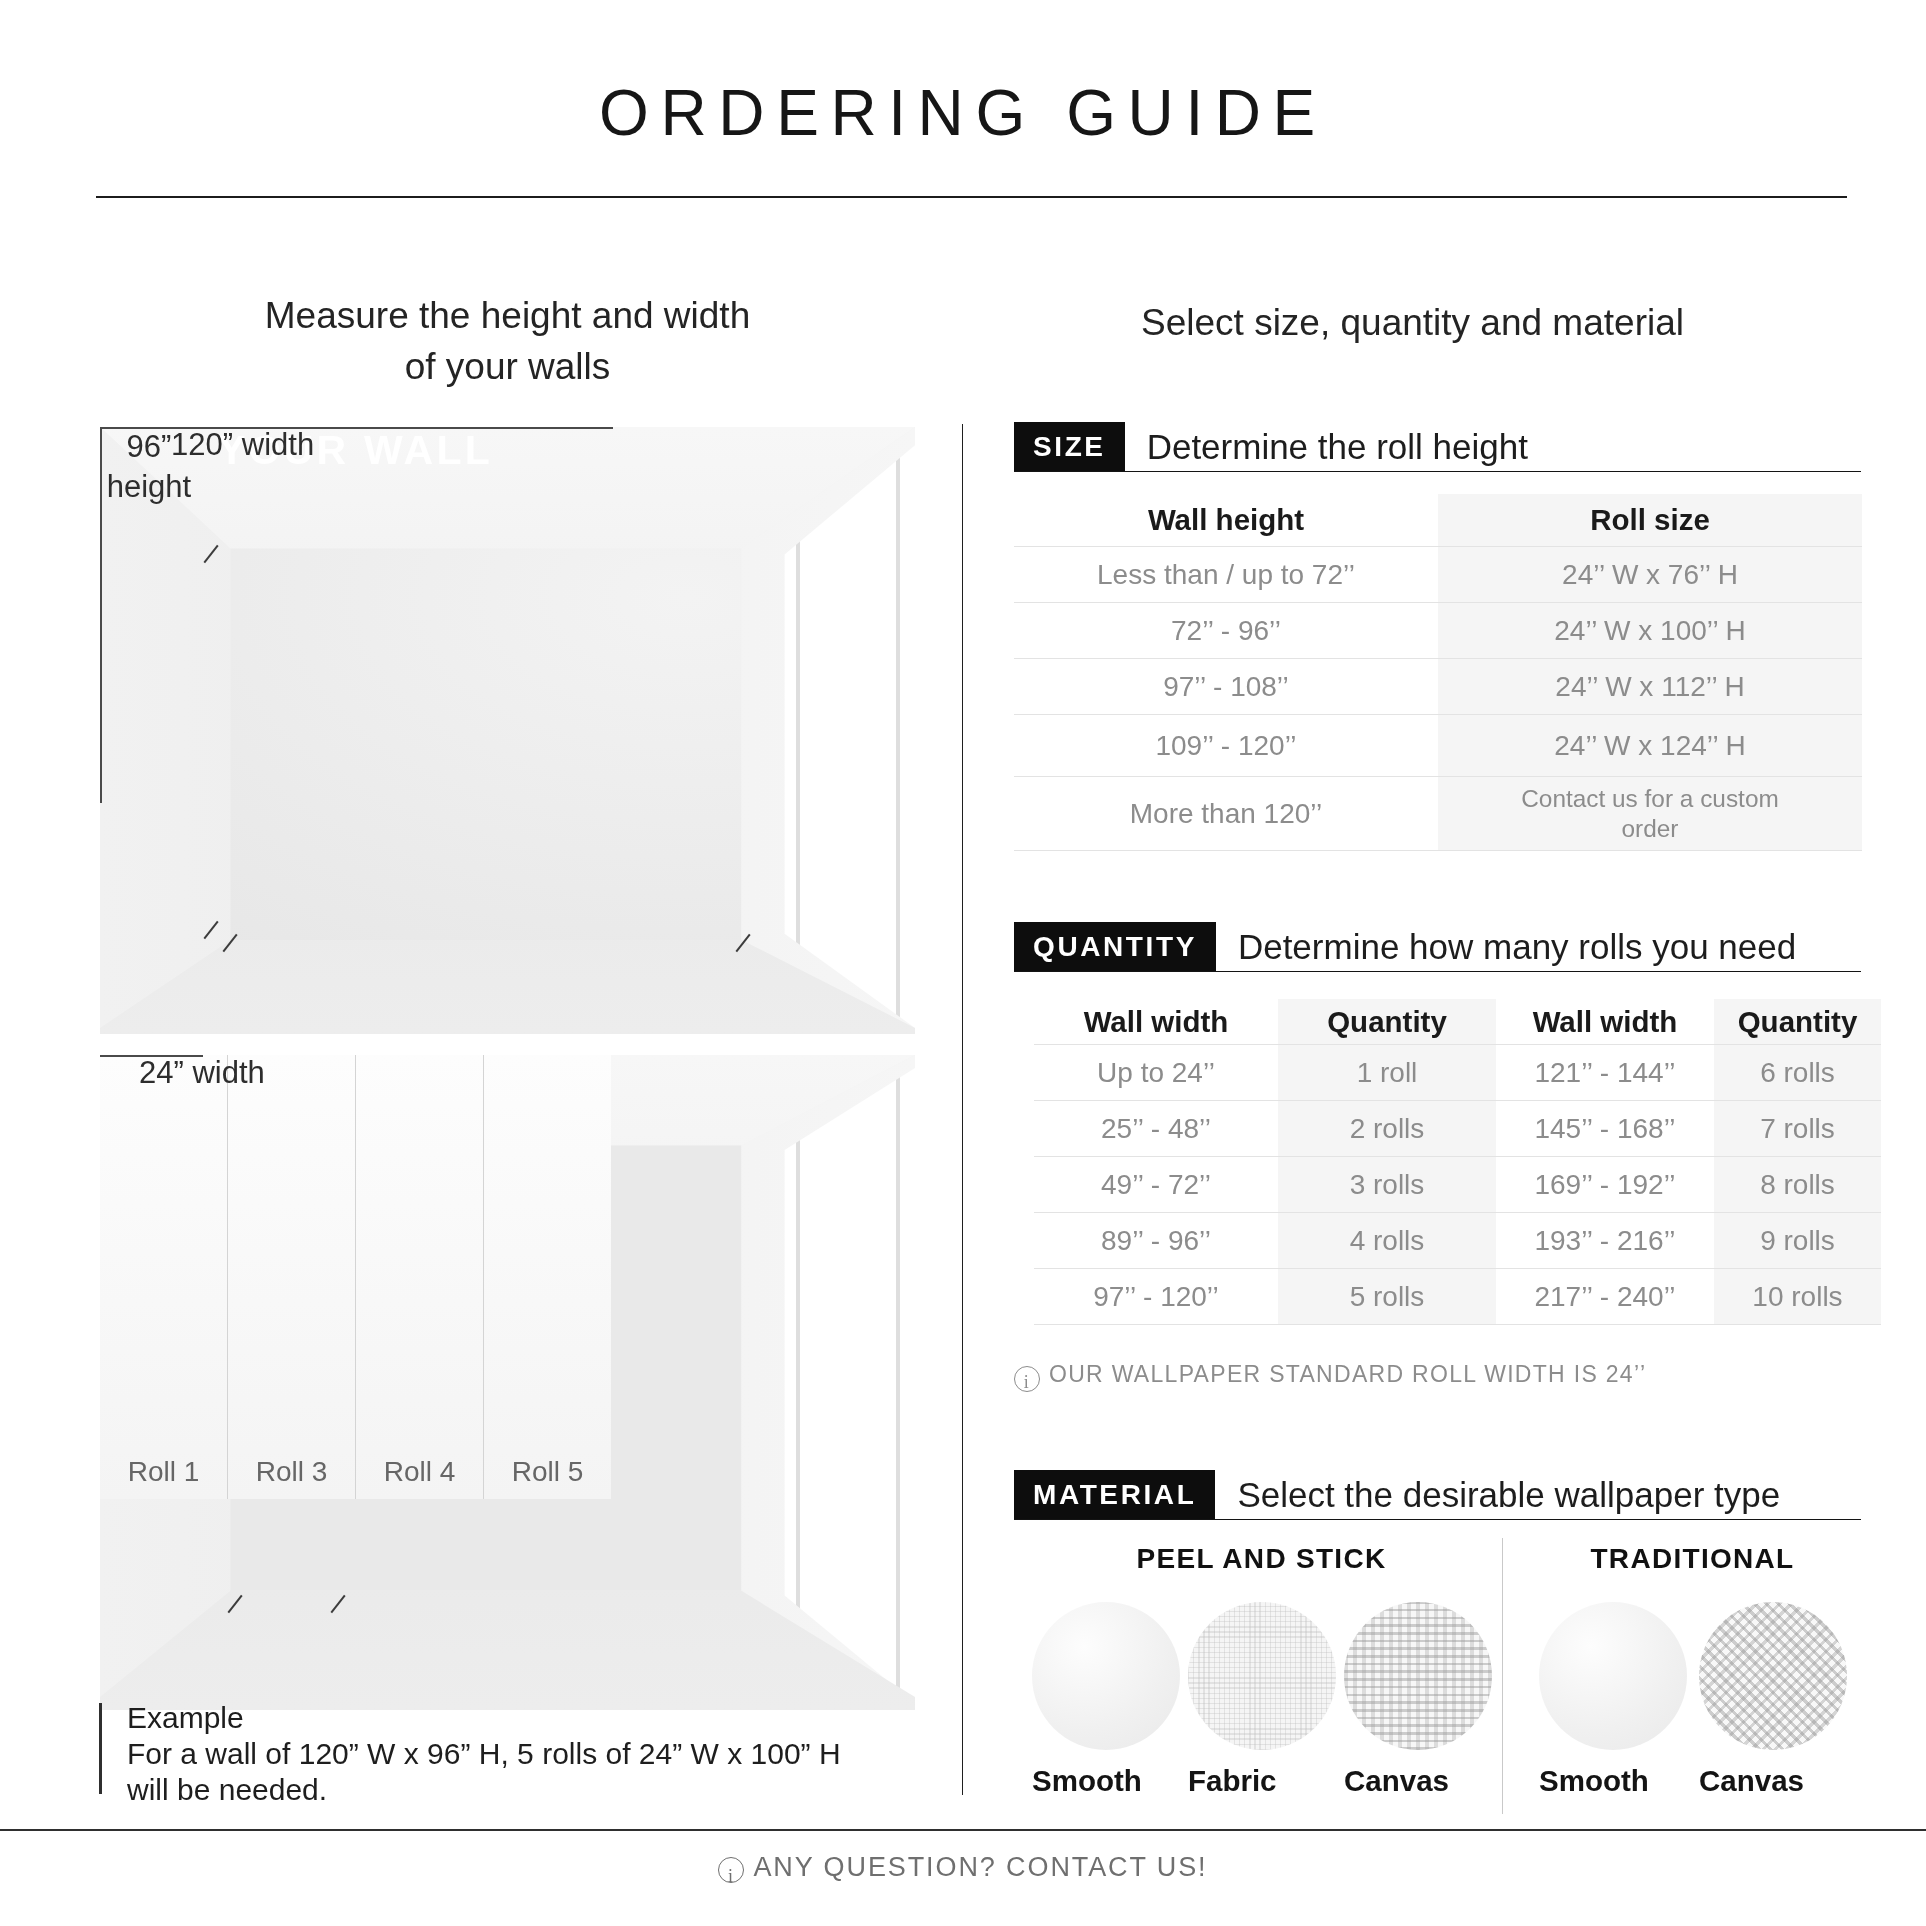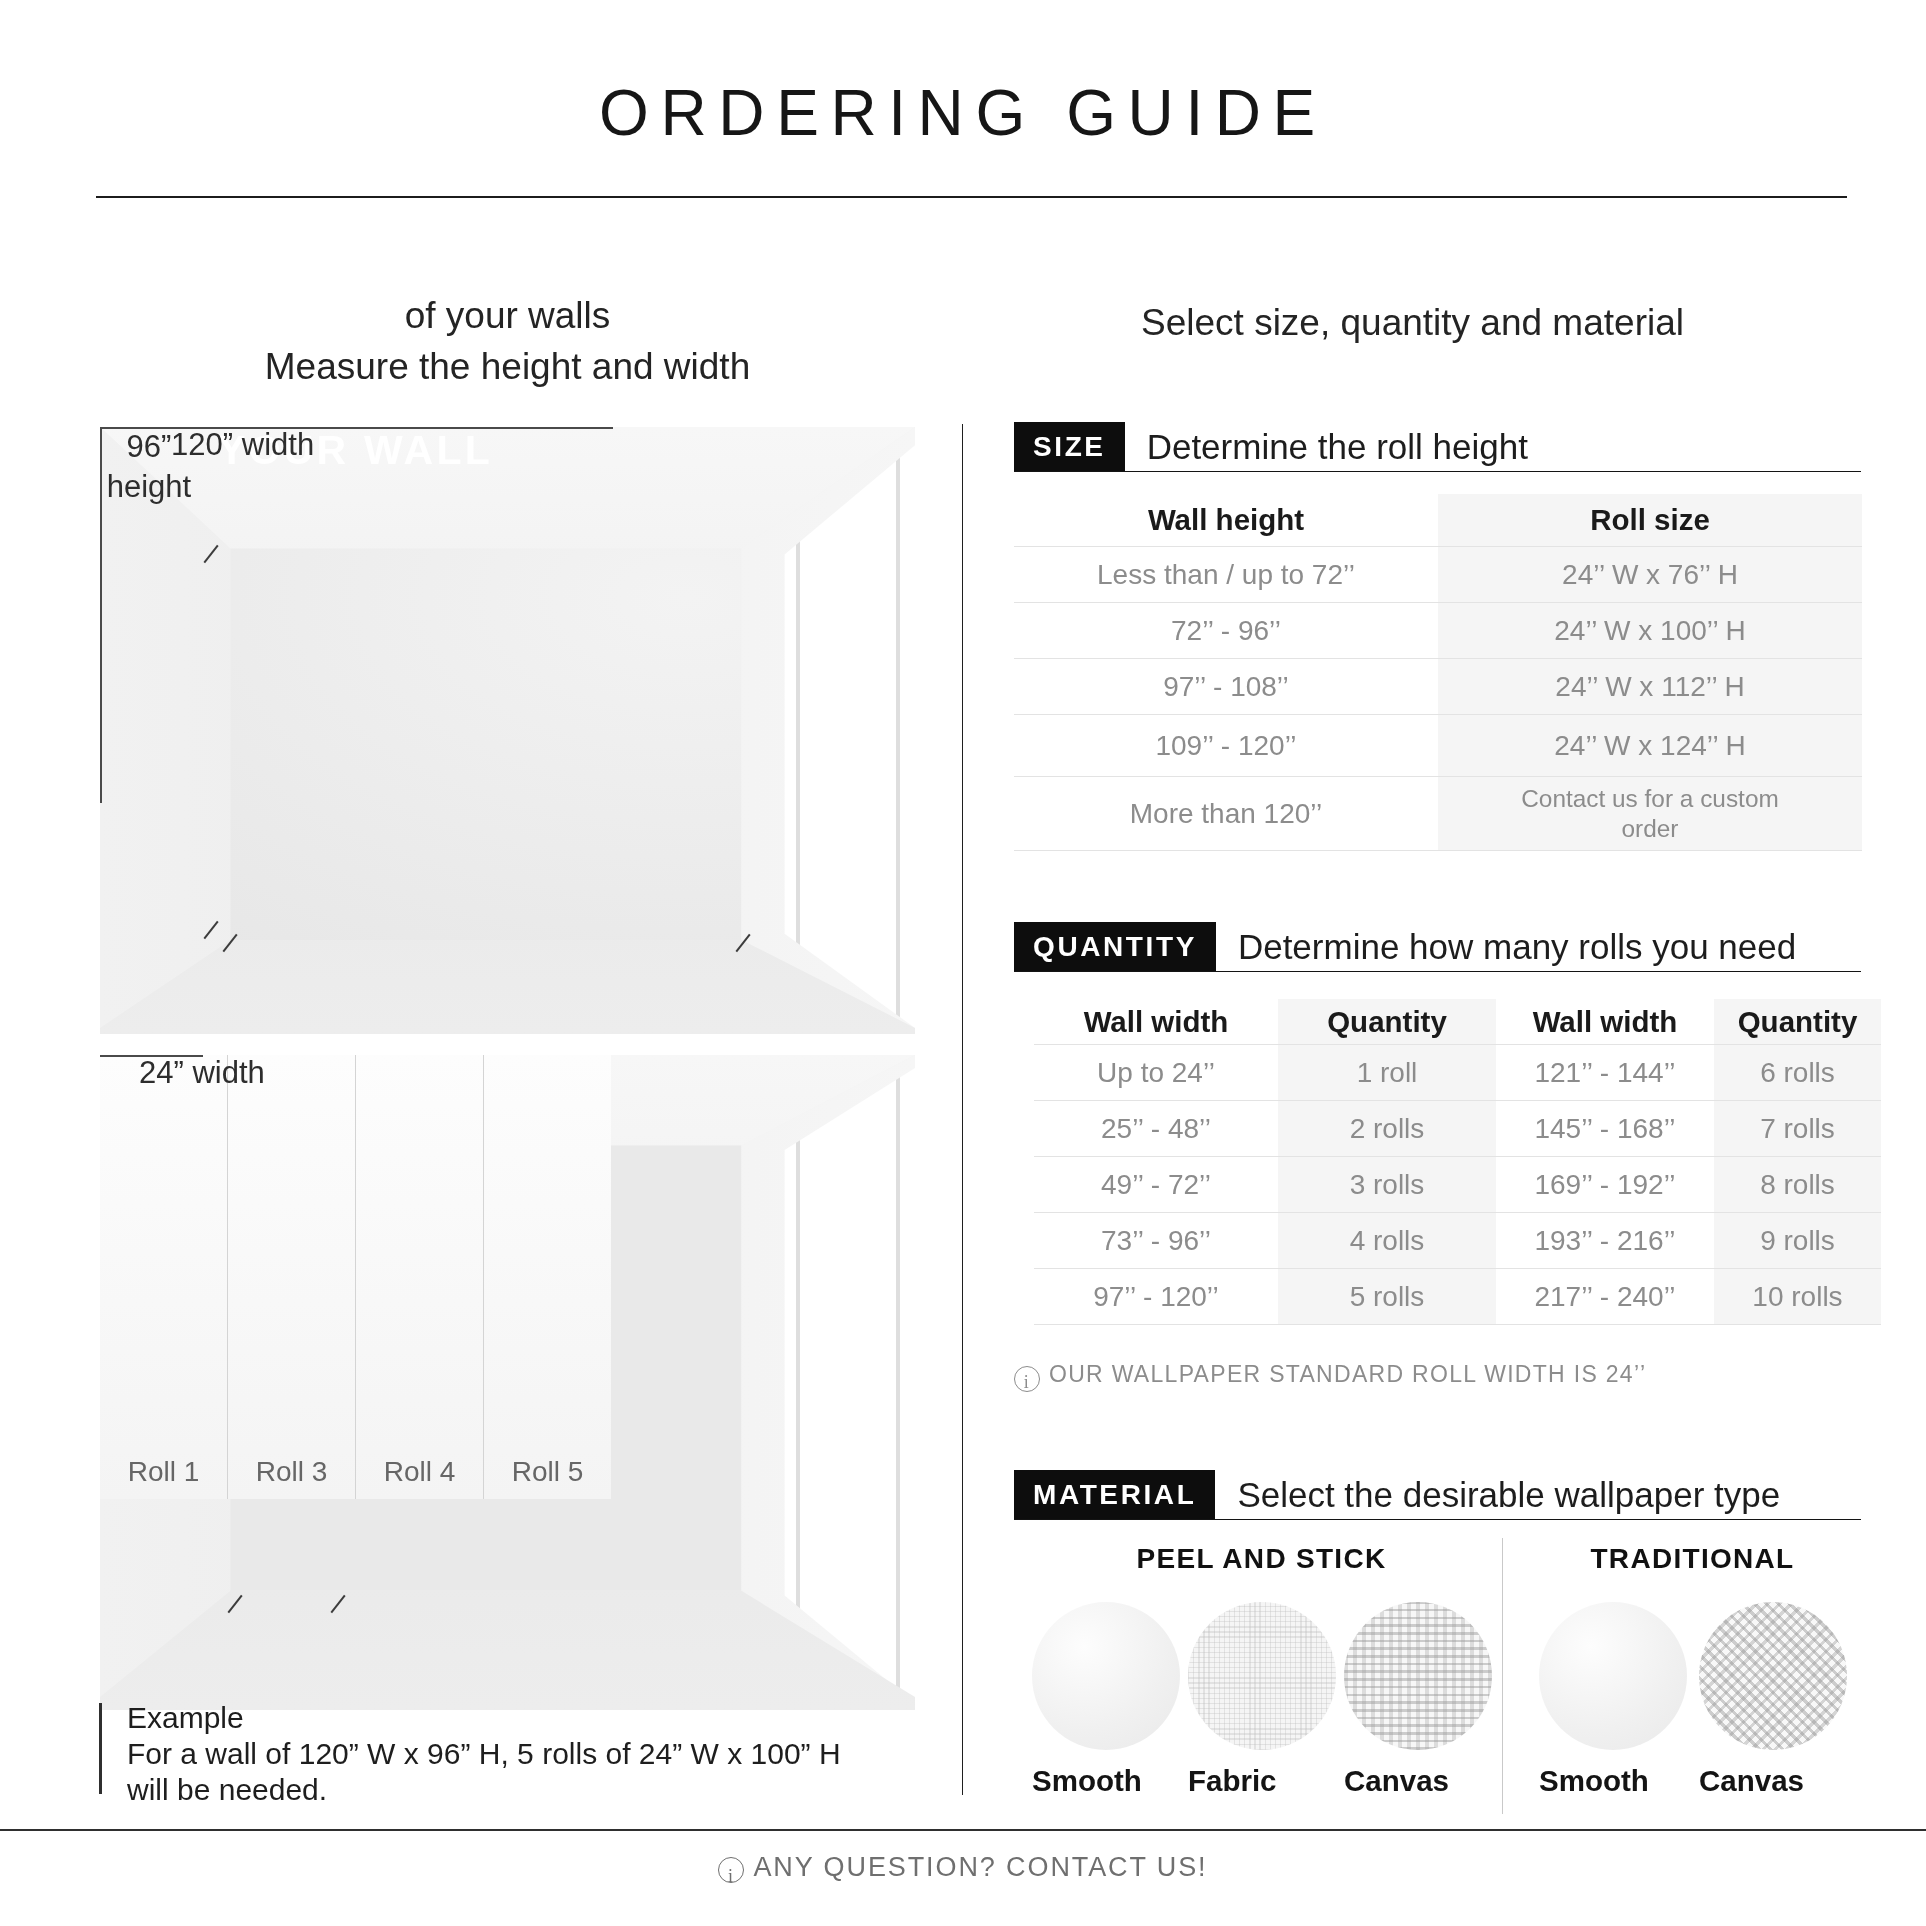--- a/index.html
+++ b/index.html
@@ -126,22 +126,22 @@
 </style>
 </head>
 <body>
 
 <div class="page">
 
   <div class="abs title">ORDERING GUIDE</div>
   <div class="abs title-rule"></div>
 
   <div class="abs left-heading">
+    <div>Measure the height and width</div>
     <div>of your walls</div>
-    <div>Measure the height and width</div>
   </div>
   <div class="abs right-heading">Select size, quantity and material</div>
   <div class="abs col-divider"></div>
 
   <div class="abs room r1" id="room1">
     <div class="ceiling"></div>
     <div class="wall-left"></div>
     <div class="wall-back"></div>
     <div class="wall-right"></div>
     <div class="window"></div>
@@ -231,21 +231,21 @@
     <div class="cell">25’’ - 48’’</div>
     <div class="cell gray">2 rolls</div>
     <div class="cell">145’’ - 168’’</div>
     <div class="cell gray">7 rolls</div>
 
     <div class="cell">49’’ - 72’’</div>
     <div class="cell gray">3 rolls</div>
     <div class="cell">169’’ - 192’’</div>
     <div class="cell gray">8 rolls</div>
 
-    <div class="cell">73’’ - 96’’</div>
+    <div class="cell">89’’ - 96’’</div>
     <div class="cell gray">4 rolls</div>
     <div class="cell">193’’ - 216’’</div>
     <div class="cell gray">9 rolls</div>
 
     <div class="cell">97’’ - 120’’</div>
     <div class="cell gray">5 rolls</div>
     <div class="cell">217’’ - 240’’</div>
     <div class="cell gray">10 rolls</div>
   </div>
   <div class="abs note-line">

